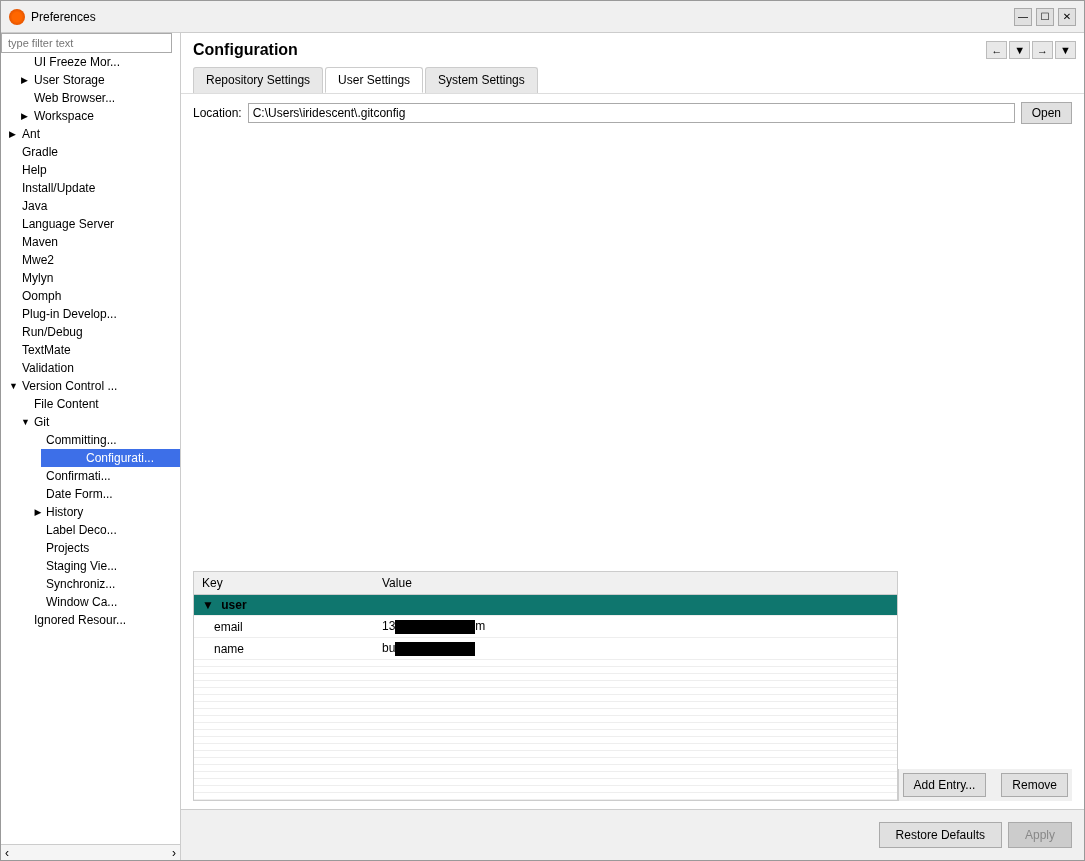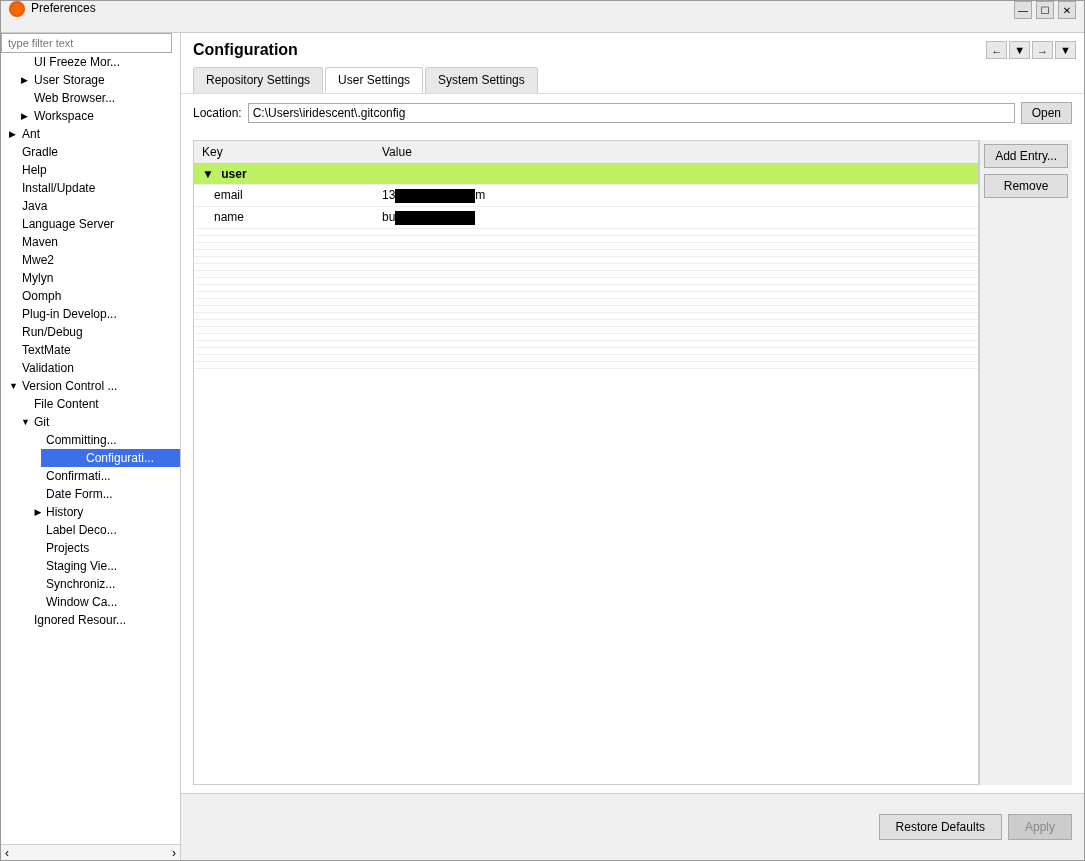--- a/index.html
+++ b/index.html
@@ -11,21 +11,21 @@
       background: #f0f0f0;
       border: 1px solid #999;
       display: flex;
       flex-direction: column;
     }
 
     .titlebar {
       background: #f0f0f0;
       height: 32px;
       display: flex;
-      align-items: flex-start;
+      align-items: center;
       padding: 0 8px;
       border-bottom: 1px solid #ccc;
       flex-shrink: 0;
     }
     .titlebar-icon {
       width: 16px;
       height: 16px;
       margin-right: 6px;
       background: radial-gradient(circle, #f60 40%, #c40 100%);
       border-radius: 50%;
@@ -192,65 +192,66 @@
       background: #f0f0f0;
       border-bottom: 1px solid #ccc;
       padding: 4px 8px;
       text-align: left;
       font-weight: normal;
     }
     .config-table td {
       padding: 3px 8px;
       border-bottom: 1px solid #eee;
     }
-    .section-row { background: #bef264; }
+    .section-row { background: #0f766e; }
     .section-row td { font-weight: normal; }
     .key-col { width: 180px; }
     .value-col { width: 300px; }
     .redacted {
       display: inline-block;
       background: #000;
       width: 80px;
       height: 14px;
       vertical-align: middle;
     }
 
     
     .right-buttons {
       display: flex;
-      flex-direction: column;
-      gap: 6px;
+      flex-direction: row;
+      gap: 15px;
       padding: 4px;
       background: #f0f0f0;
       border-left: 1px solid #ccc;
     }
     .table-area {
       display: flex;
       flex: 1;
       overflow: hidden;
+      align-items: flex-end;
     }
     .action-btn {
       padding: 4px 10px;
       background: #e0e0e0;
       border: 1px solid #aaa;
       cursor: pointer;
       font-size: 12px;
       white-space: nowrap;
     }
     .action-btn:disabled {
       color: #aaa;
       cursor: default;
     }
 
     
     .bottom-bar {
       display: flex;
       justify-content: flex-end;
       align-items: center;
-      padding: 20px 12px;
+      padding: 12px 12px;
       gap: 6px;
       background: #f0f0f0;
       border-top: 1px solid #ccc;
     }
     .bottom-btn {
       padding: 5px 16px;
       background: #e0e0e0;
       border: 1px solid #aaa;
       cursor: pointer;
       font-size: 12px;

